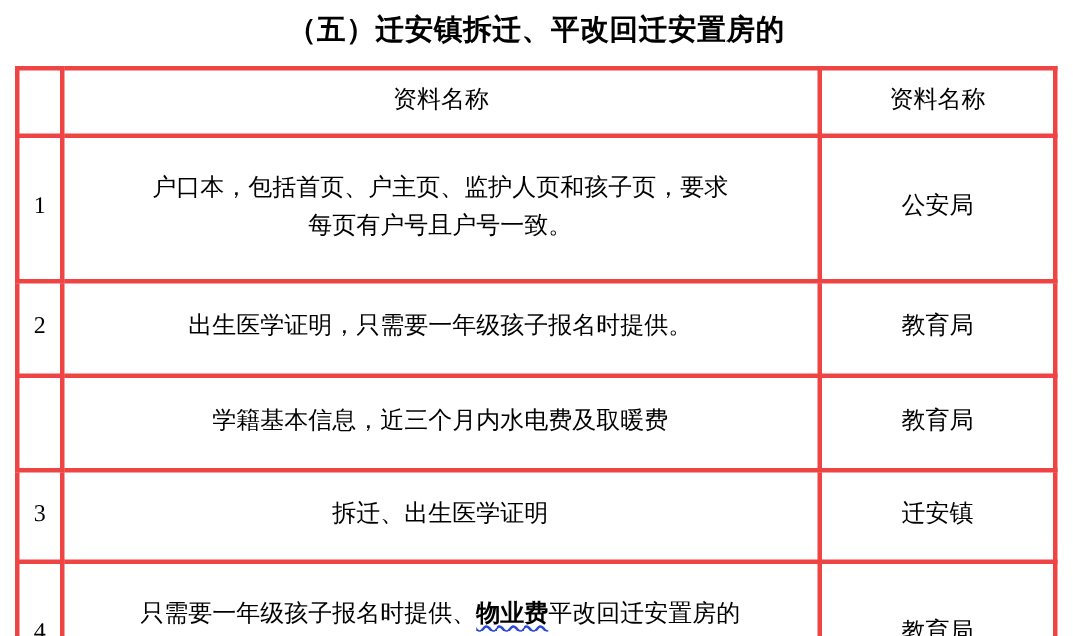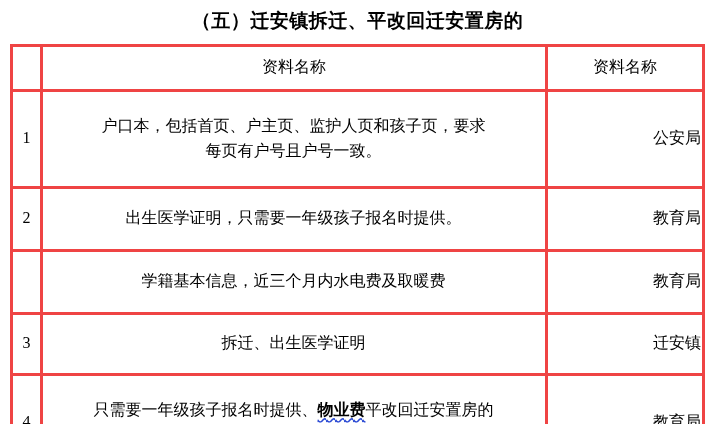--- a/index.html
+++ b/index.html
@@ -52,21 +52,21 @@
   }
   .idx-cell {
     text-align: center;
     font-size: 15px;
   }
   .name-cell {
     padding: 6px 10px 6px 9px;
     text-align: center;
   }
   .unit-cell {
-    text-align: right;
+    text-align: center;
   }
   .tall {
     height: 82px;
   }
   .med {
     height: 48px;
   }
   .row-single {
     height: 46px;
   }

